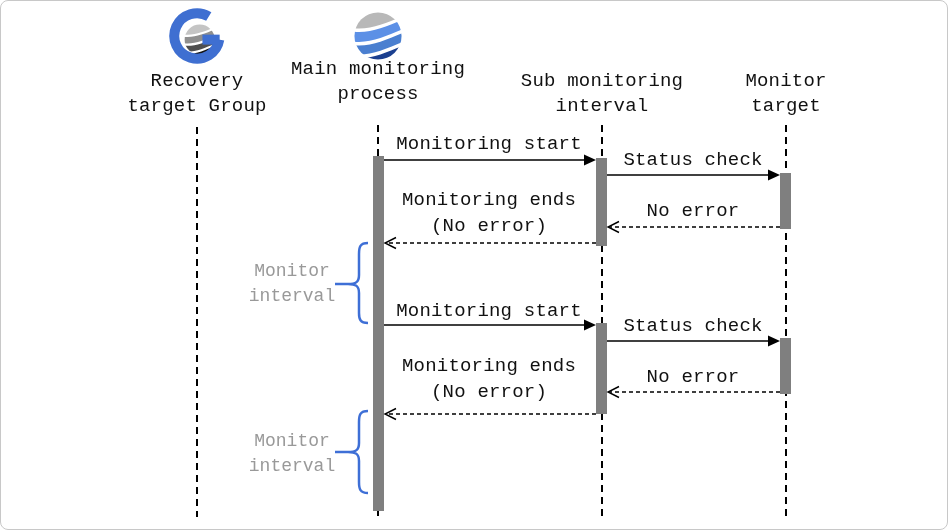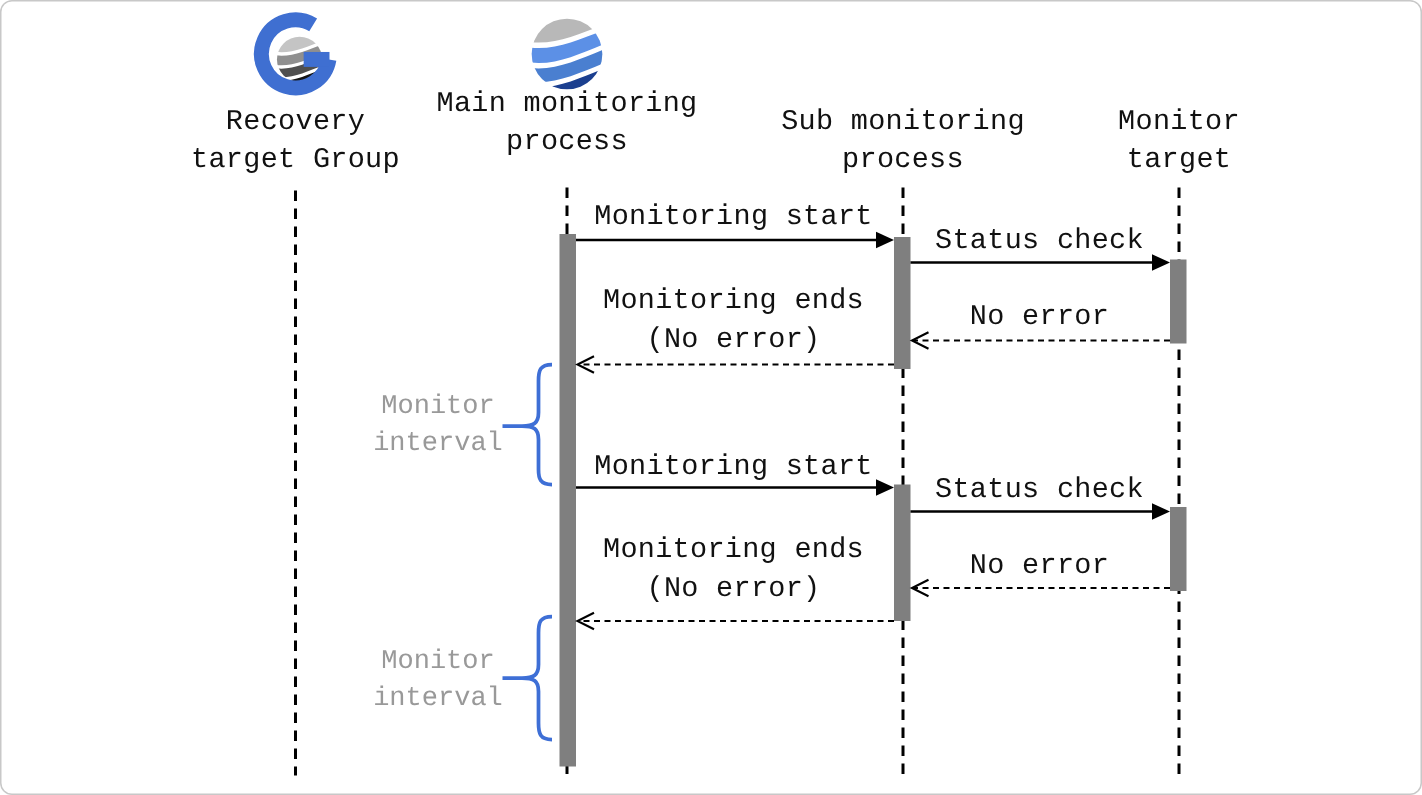--- a/index.html
+++ b/index.html
@@ -94,21 +94,21 @@
 
   <svg class="icon" style="left:348px;top:6px" width="58" height="58" viewBox="0 0 64 64">
     <use href="#wavesphere" style="--c1:#b8b8b8;--c2:#5c90e6;--c3:#4a7fd0;--c4:#1b3f8f"></use>
   </svg>
 
   <div class="hdr" style="left:106px;top:68px;width:180px">Recovery
 target Group</div>
   <div class="hdr" style="left:277px;top:56px;width:200px">Main monitoring
 process</div>
   <div class="hdr" style="left:501px;top:68px;width:200px">Sub monitoring
-process</div>
+interval</div>
   <div class="hdr" style="left:710px;top:68px;width:150px">Monitor
 target</div>
 
   <div class="msg" style="left:378px;top:130px;width:220px">Monitoring start</div>
   <div class="msg" style="left:602px;top:146px;width:180px">Status check</div>
   <div class="msg" style="left:602px;top:197px;width:180px">No error</div>
   <div class="msg" style="left:378px;top:186px;width:220px">Monitoring ends
 (No error)</div>
 
   <div class="msg" style="left:378px;top:297px;width:220px">Monitoring start</div>

